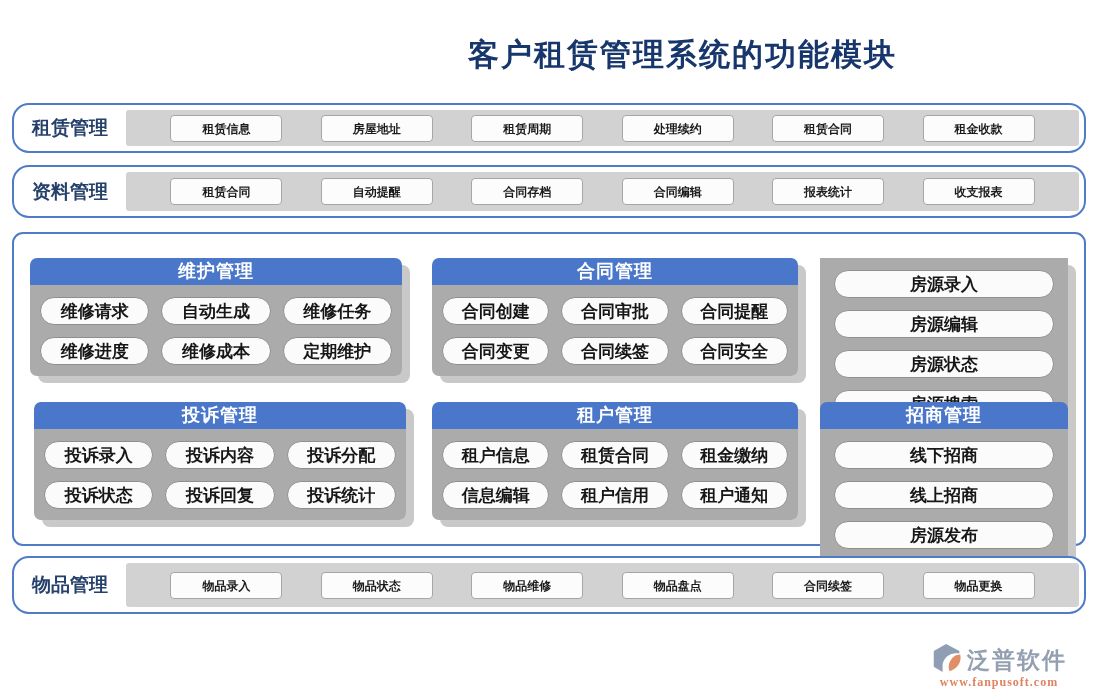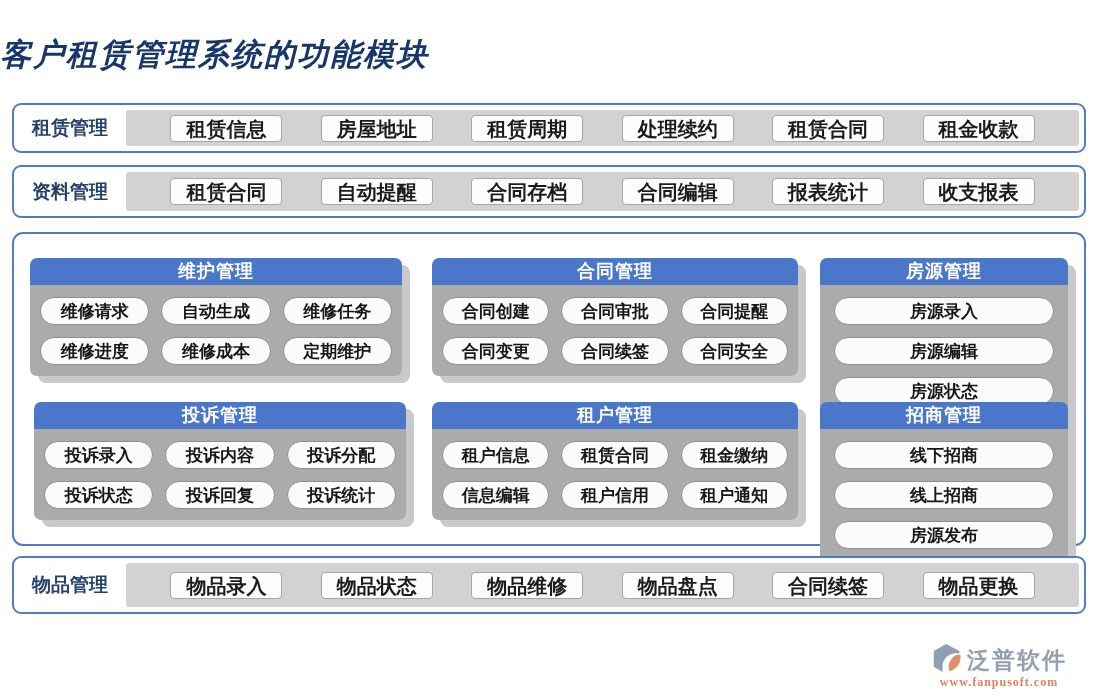--- a/index.html
+++ b/index.html
@@ -3,45 +3,44 @@
 <meta charset="utf-8">
 <style>
   html,body{margin:0;padding:0;}
   body{
     width:1100px;height:700px;position:relative;overflow:hidden;
     background:#ffffff;
     font-family:"Liberation Serif","DejaVu Serif",serif;
   }
   .page-title{
     position:absolute;left:0;top:34px;width:897px;
-    text-align:left;font-size:31px;font-weight:bold;color:#17366b;
+    text-align:right;font-size:31px;font-weight:bold;color:#17366b;
     letter-spacing:2px;
-    font-style:italic;
   }
   
   .band-row{
     position:absolute;left:12px;width:1074px;height:50px;
-    background:#ffffff;border:2px solid #4f7bc7;border-radius:9px;
+    background:#ffffff;border:2px solid #4f7bc7;border-radius:17px;
     display:flex;align-items:stretch;box-sizing:border-box;
   }
   .band-row.r1{top:103px;}
   .band-row.r2{top:165px;height:53px;}
   .band-row.r3{top:556px;height:58px;}
   .band-label{
     width:112px;display:flex;align-items:center;justify-content:center;
     font-size:19px;font-weight:bold;color:#25406b;flex:none;
   }
   .band-track{
     flex:1;margin:5px 5px 5px 0;background:#d2d2d2;border-radius:3px;
     display:flex;align-items:center;justify-content:space-evenly;padding:0 6px;
   }
   .btn{
     background:#fcfcfc;border:1px solid #a6a6a6;border-radius:4px;
     width:112px;height:27px;line-height:25px;text-align:center;
-    font-size:20px;font-weight:bold;color:#1b1b1b;
+    font-size:12px;font-weight:bold;color:#1b1b1b;
     font-family:inherit;box-sizing:border-box;cursor:pointer;
   }
   
   .middle-box{
     position:absolute;left:12px;top:232px;width:1074px;height:314px;
     background:#ffffff;border:2px solid #4f7bc7;border-radius:11px;
     box-sizing:border-box;
   }
   .panel{
     position:absolute;border-radius:8px;
@@ -128,21 +127,20 @@
       <button class="panel-btn">合同创建</button>
       <button class="panel-btn">合同审批</button>
       <button class="panel-btn">合同提醒</button>
       <button class="panel-btn">合同变更</button>
       <button class="panel-btn">合同续签</button>
       <button class="panel-btn">合同安全</button>
     </div>
   </div>
 
   <div class="panel p3 cols2">
-    <div class="panel-header">房源管理</div>
     <div class="panel-body">
       <button class="panel-btn">房源录入</button>
       <button class="panel-btn">房源编辑</button>
       <button class="panel-btn">房源状态</button>
       <button class="panel-btn">房源搜索</button>
     </div>
   </div>
 
   <div class="panel p4">
     <div class="panel-header">投诉管理</div>

